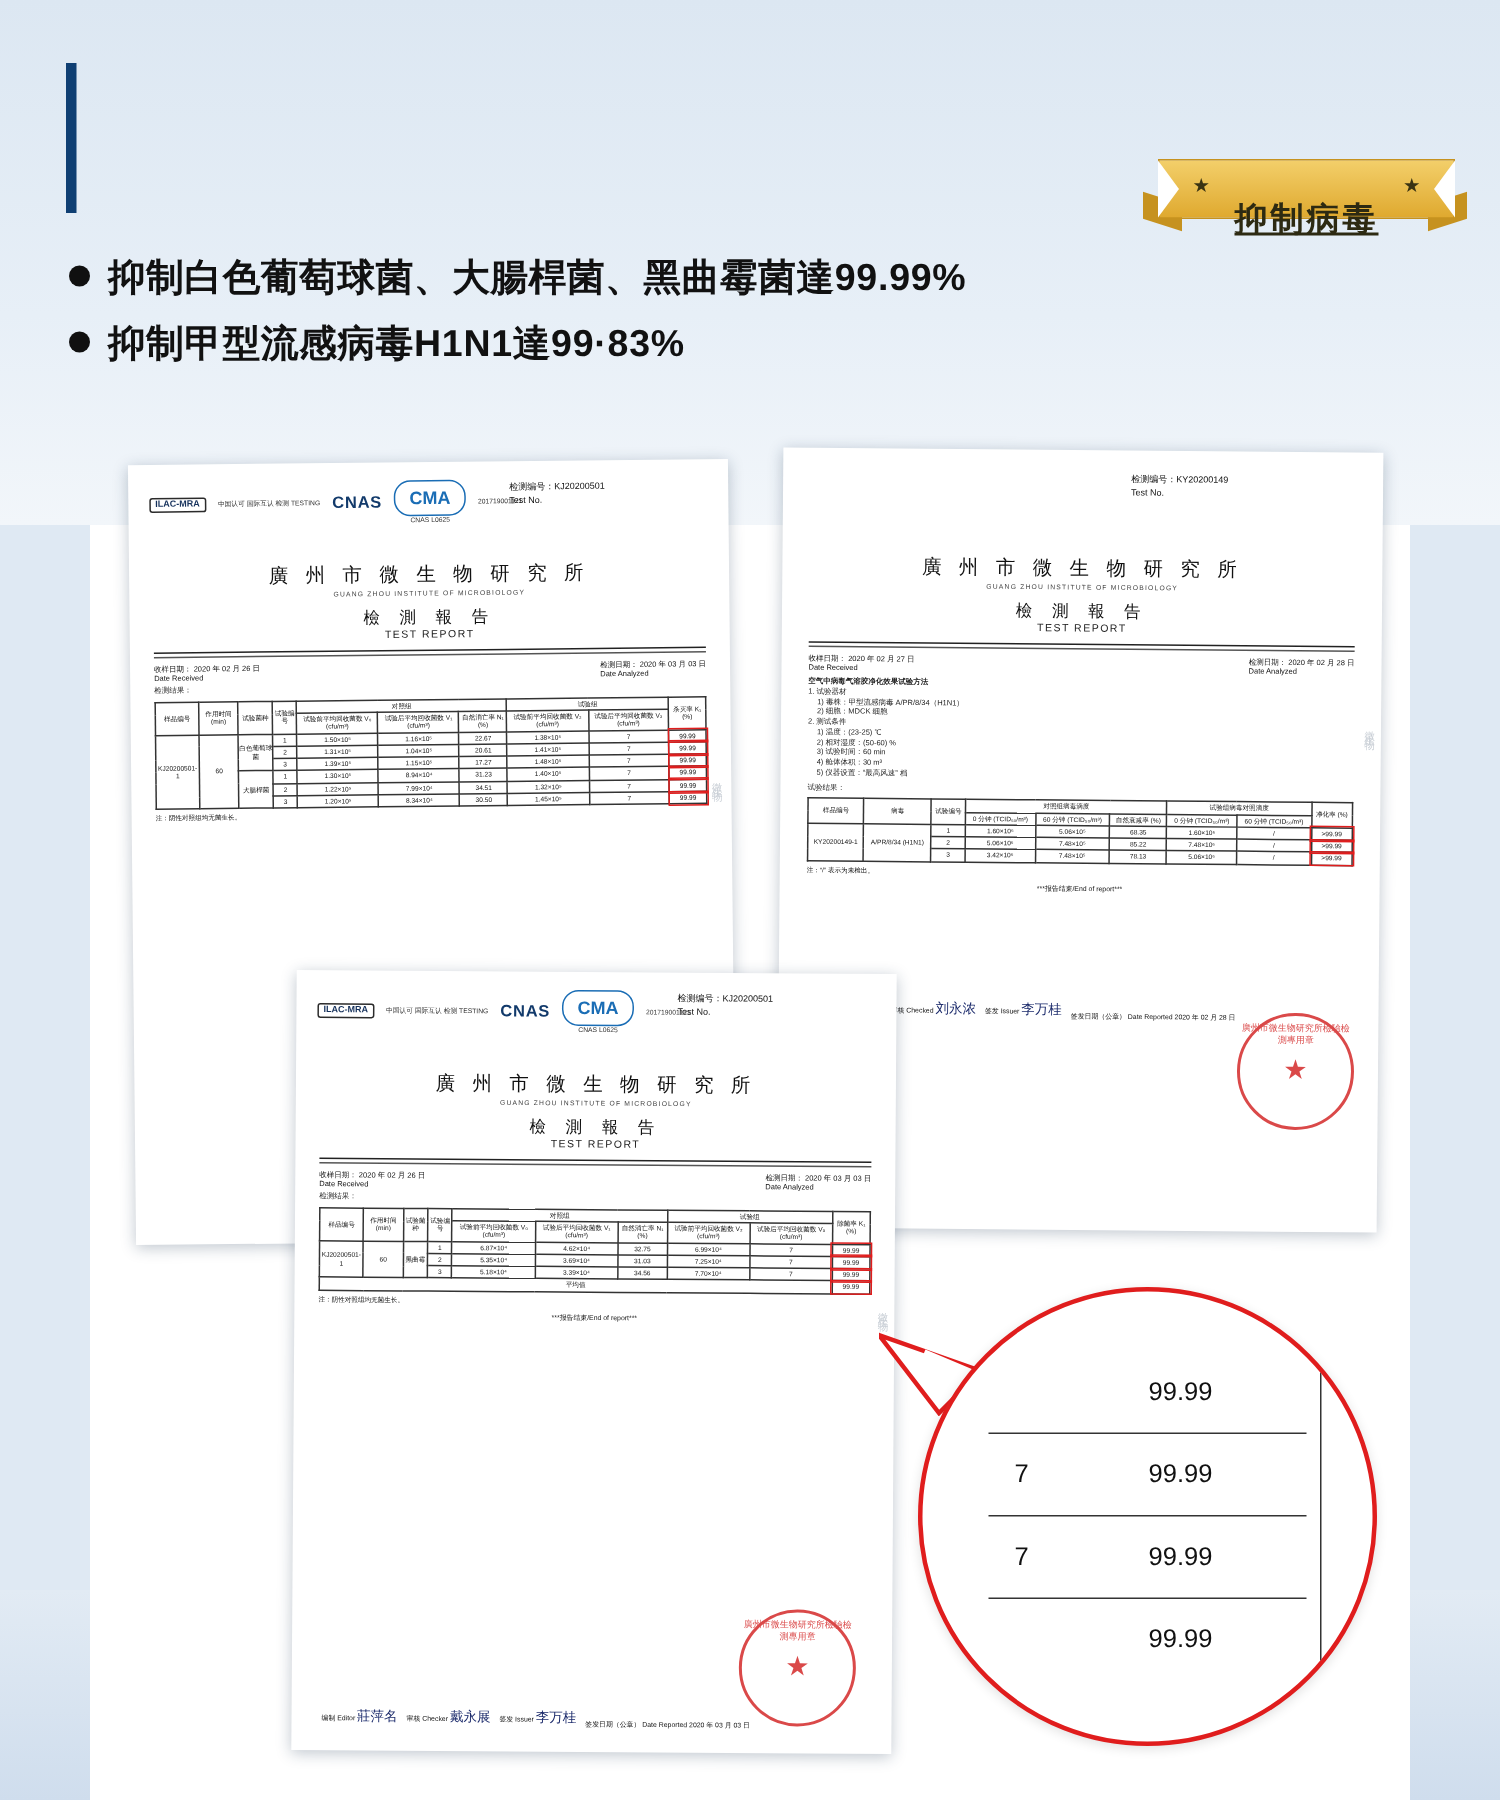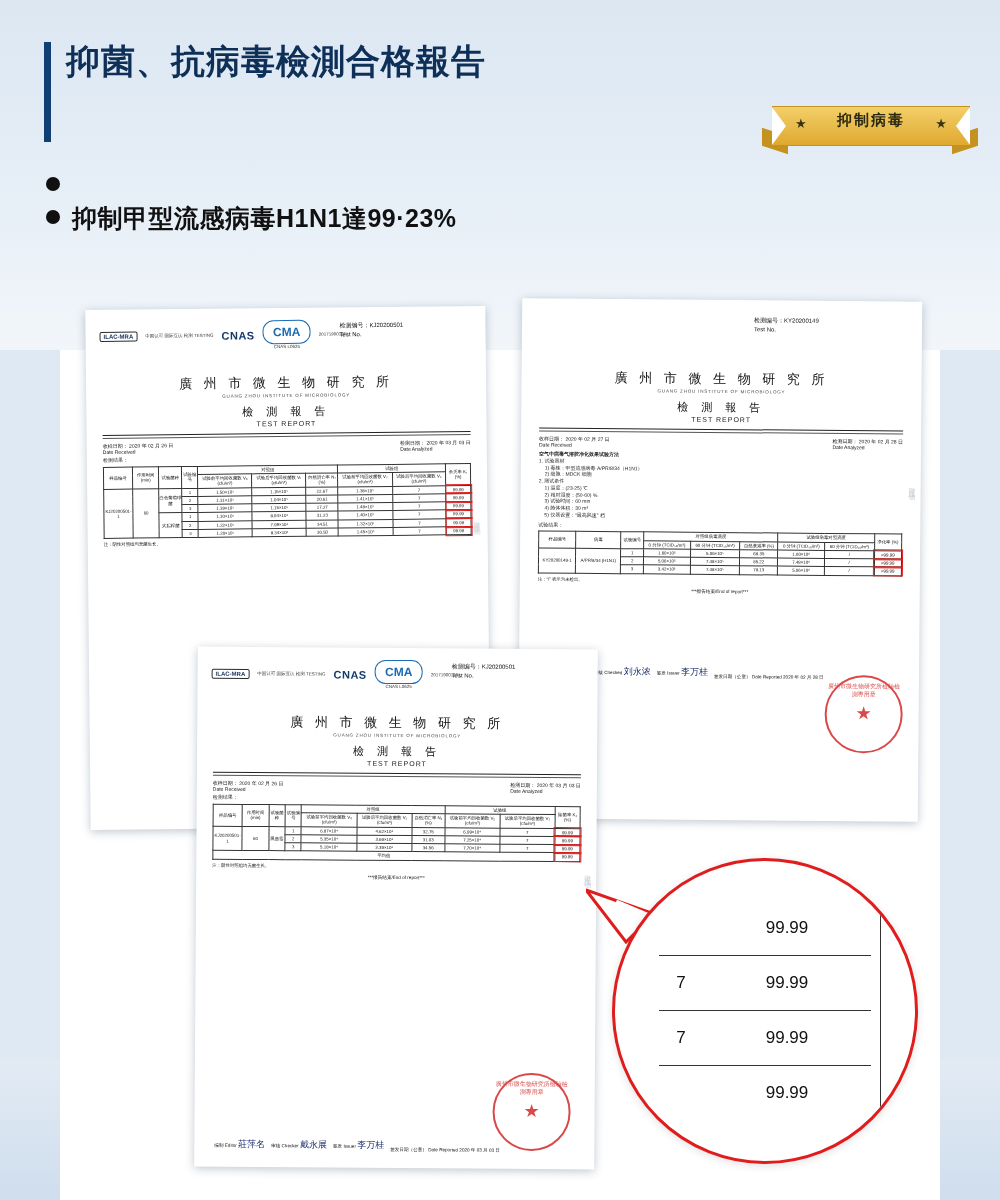--- a/index.html
+++ b/index.html
@@ -26,21 +26,21 @@
   
   .badge{position:absolute;left:772px;top:28px;width:196px;height:126px;}
   .badge-oval{position:absolute;left:22px;top:4px;width:152px;height:86px;border-radius:50%;
      background:#11375e;border:3px solid #e8b84a;box-shadow:0 0 0 3px #11375e inset;}
   .badge-oval .txt{position:absolute;left:0;right:0;top:20px;text-align:center;color:#ffffff;font-size:30px;font-weight:bold;letter-spacing:3px;}
   .ribbon{position:absolute;left:0;top:78px;width:196px;height:38px;background:linear-gradient(180deg,#f3cf6a 0%,#dfa92f 100%);
      border:1px solid #c6921f;}
   .ribbon:before,.ribbon:after{content:"";position:absolute;top:0;width:0;height:0;border-style:solid;}
   .ribbon:before{left:-1px;border-width:19px 0 19px 14px;border-color:transparent transparent transparent #ffffff;}
   .ribbon:after{right:-1px;border-width:19px 14px 19px 0;border-color:transparent #ffffff transparent transparent;}
-  .ribbon .rtxt{position:absolute;left:0;right:0;top:4px;text-align:center;font-size:15px;color:#2d2a12;font-weight:bold;letter-spacing:2px;}
+  .ribbon .rtxt{position:absolute;left:0;right:0;top:24px;text-align:center;font-size:22px;color:#2d2a12;font-weight:bold;letter-spacing:2px;text-decoration:underline;}
   .ribbon .star{position:absolute;top:9px;font-size:13px;color:#3a3313;}
   .ribbon .star.l{left:22px;} .ribbon .star.r{right:22px;}
   .ribbon-tail-l{position:absolute;left:-10px;top:104px;width:26px;height:18px;background:#c6921f;transform:skewY(18deg);}
   .ribbon-tail-r{position:absolute;right:-10px;top:104px;width:26px;height:18px;background:#c6921f;transform:skewY(-18deg);}
 
   
   .bullets{position:absolute;left:46px;top:168px;width:900px;}
   .bullet{display:flex;align-items:flex-start;margin-bottom:10px;}
   .dot{width:14px;height:14px;border-radius:50%;background:#101010;margin:9px 12px 0 0;flex:0 0 auto;}
   .btext{font-size:25px;font-weight:bold;color:#111111;line-height:34px;letter-spacing:.5px;}
@@ -106,40 +106,40 @@
   <div class="band-top"></div>
   <div class="band-white"></div>
   <div class="band-mid-l"></div>
   <div class="band-mid-r"></div>
   <div class="band-bottom"></div>
   <div class="band-bottom-white"></div>
 </div>
 
 <div class="header">
   <div class="title-bar"></div>
-  <div class="title2">抑菌、抗病毒檢測合格報告</div>
 </div>
 
 <div class="badge">
   <div class="ribbon-tail-l"></div>
   <div class="ribbon-tail-r"></div>
   <div class="ribbon">
     <span class="star l">★</span>
     <div class="rtxt">抑制病毒</div>
     <span class="star r">★</span>
   </div>
 </div>
 
 <div class="bullets">
   <div class="bullet">
     <div class="dot"></div>
+    <div class="btext">抑制白色葡萄球菌、大腸桿菌、黑曲霉菌達99.99%</div>
   </div>
   <div class="bullet">
     <div class="dot"></div>
-    <div class="btext">抑制甲型流感病毒H1N1達99·23%</div>
+    <div class="btext">抑制甲型流感病毒H1N1達99·83%</div>
   </div>
 </div>
 
 <div class="cert" id="cert1">
   <div class="cert-inner" style="padding:14px 16px;">
     <div class="logos" style="left:14px;top:12px;">
       <div class="logo-box">ILAC-MRA</div>
       <div class="tiny">中国认可 国际互认 检测 TESTING</div>
       <div class="cnas">CNAS</div>
       <div>

